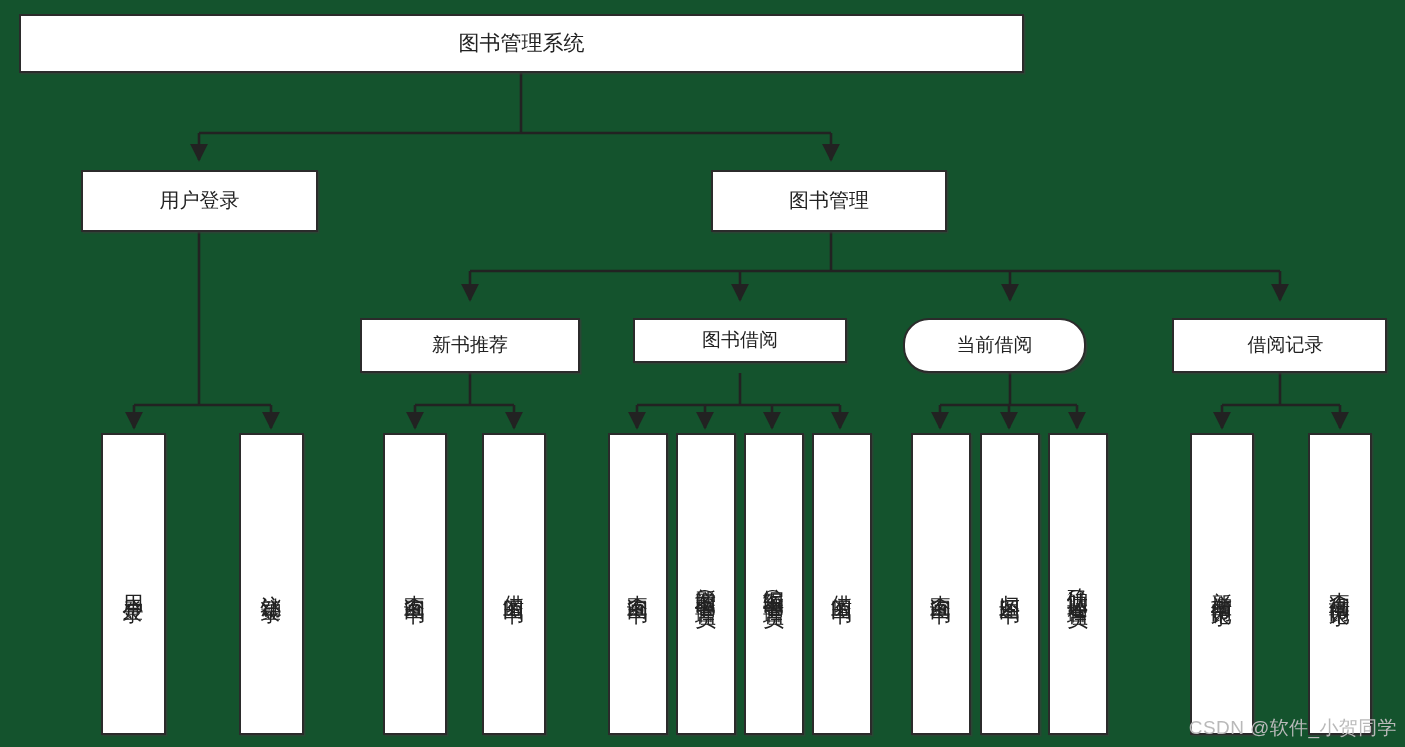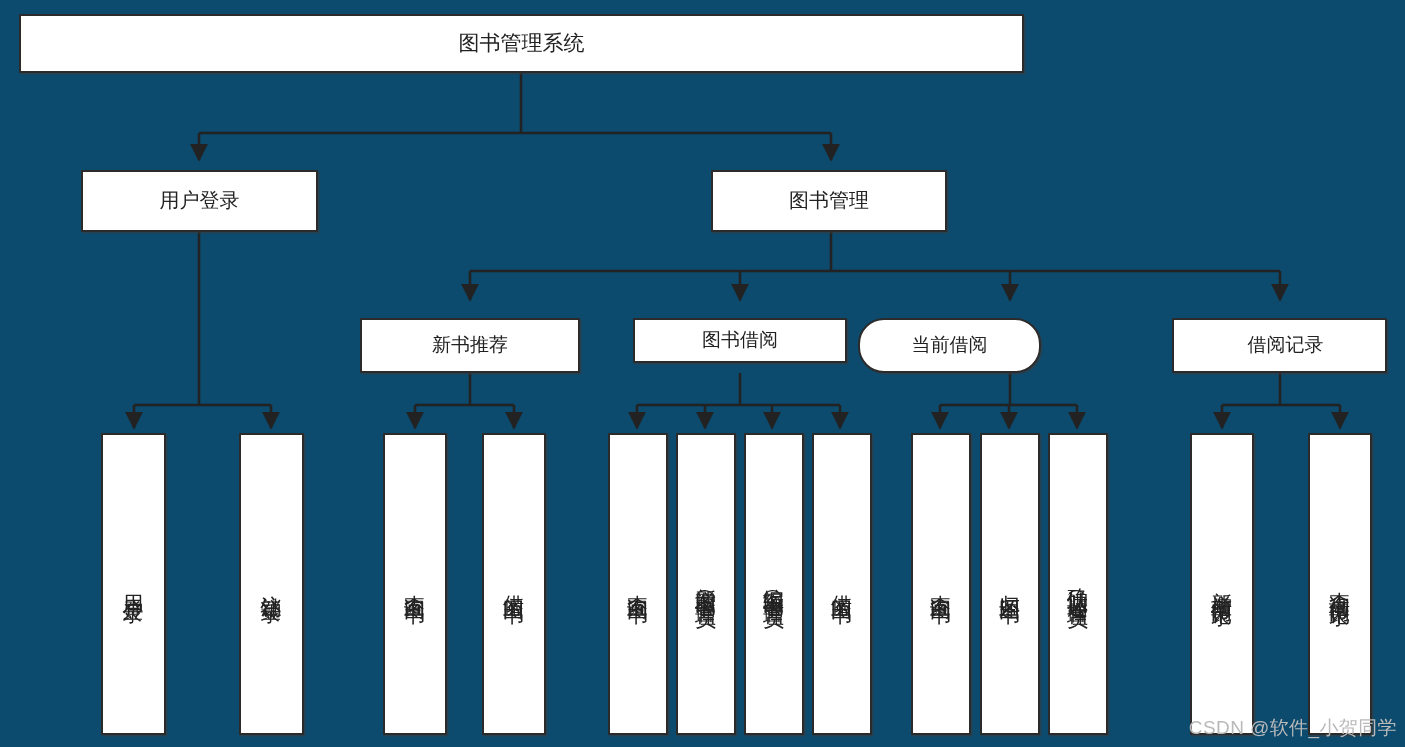--- a/index.html
+++ b/index.html
@@ -8,21 +8,21 @@
     padding: 0;
     background: #ffffff;
   }
   body {
     font-family: "Liberation Sans", "DejaVu Sans", sans-serif;
   }
   #canvas {
     position: relative;
     width: 1405px;
     height: 747px;
-    background: #0c4a6e;
+    background: #14532d;
     overflow: hidden;
     text-decoration: underline;
   }
   svg.edges {
     position: absolute;
     left: 0;
     top: 0;
     width: 1405px;
     height: 747px;
     pointer-events: none;
@@ -134,21 +134,21 @@
   <div class="node lvl2" style="left:711px; top:170px; width:236px; height:62px;">
     <span class="label">图书管理</span>
   </div>
 
   <div class="node lvl3" style="left:360px; top:318px; width:220px; height:55px;">
     <span class="label">新书推荐</span>
   </div>
   <div class="node lvl3" style="left:633px; top:318px; width:214px; height:45px;">
     <span class="label">图书借阅</span>
   </div>
-  <div class="node lvl3" style="left:858px; top:318px; width:183px; height:55px;border-radius:26px;">
+  <div class="node lvl3" style="left:903px; top:318px; width:183px; height:55px;border-radius:26px;">
     <span class="label">当前借阅</span>
   </div>
   <div class="node lvl3" style="left:1172px; top:318px; width:215px; height:55px;padding-left:12px;">
     <span class="label">借阅记录</span>
   </div>
 
   <div class="node leaf" style="left:101px; top:433px; width:65px; height:302px;">
     <span class="label">用户登录</span>
   </div>
   <div class="node leaf" style="left:239px; top:433px; width:65px; height:302px;">

